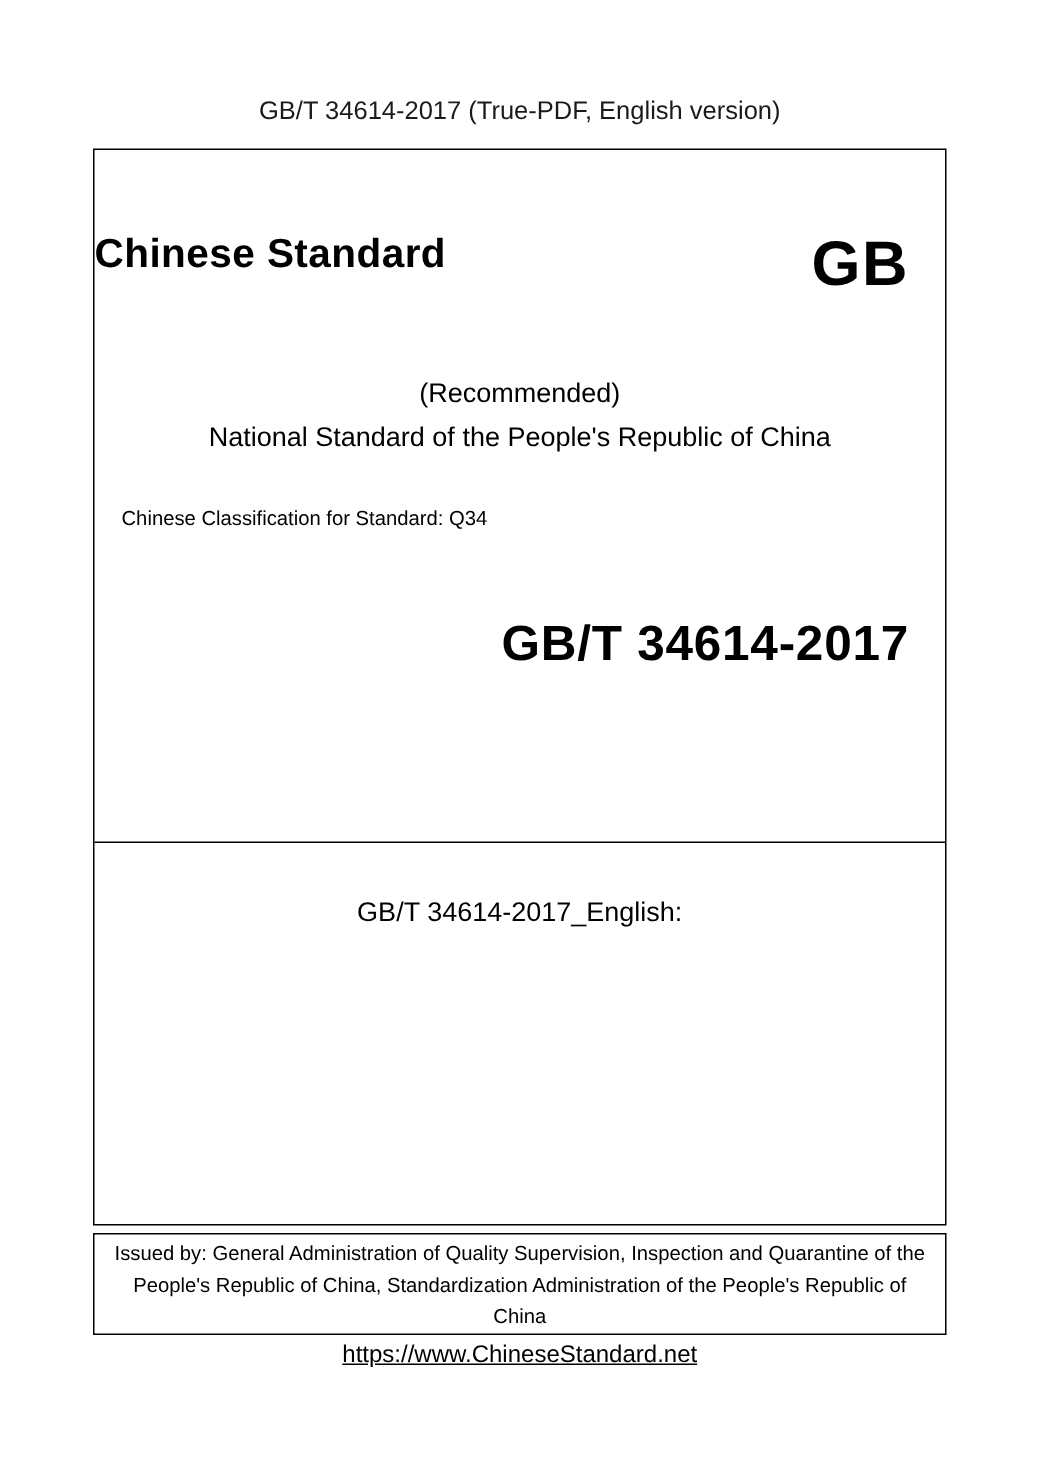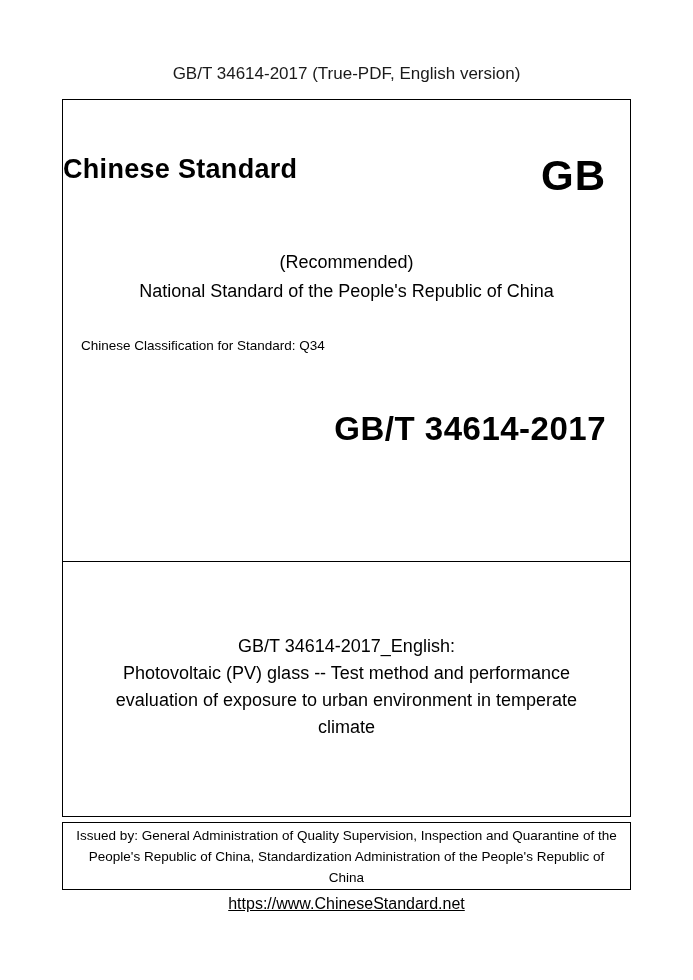--- a/index.html
+++ b/index.html
@@ -87,21 +87,21 @@
     position: absolute;
     right: 24px;
     top: 310px;
     font-size: 33px;
     font-weight: bold;
     letter-spacing: 0.5px;
   }
   .lower-section {
     position: absolute;
     left: 0;
-    top: 486px;
+    top: 448px;
     width: 100%;
     height: 255px;
     text-decoration: underline;
   }
   .title-block {
     position: absolute;
     left: 30px;
     top: 47px;
     width: 507px;
     text-align: center;
@@ -172,21 +172,20 @@
         <div>(Recommended)</div>
         <div>National Standard of the People's Republic of China</div>
       </div>
       <div class="classification">Chinese Classification for Standard: Q34</div>
       <div class="std-number">GB/T 34614-2017</div>
     </div>
 
     <div class="lower-section">
       <div class="title-block">
         <div>GB/T 34614-2017_English:</div>
-        <div>Photovoltaic (PV) glass -- Test method and performance evaluation of exposure to urban environment in temperate climate</div>
       </div>
     </div>
 
   </div>
 
   <div class="issuer-box">
     <div class="issuer-text">Issued by: General Administration of Quality Supervision, Inspection and Quarantine of the People's Republic of China, Standardization Administration of the People's Republic of China</div>
   </div>
 
   <div class="site-link">https://www.ChineseStandard.net</div>

